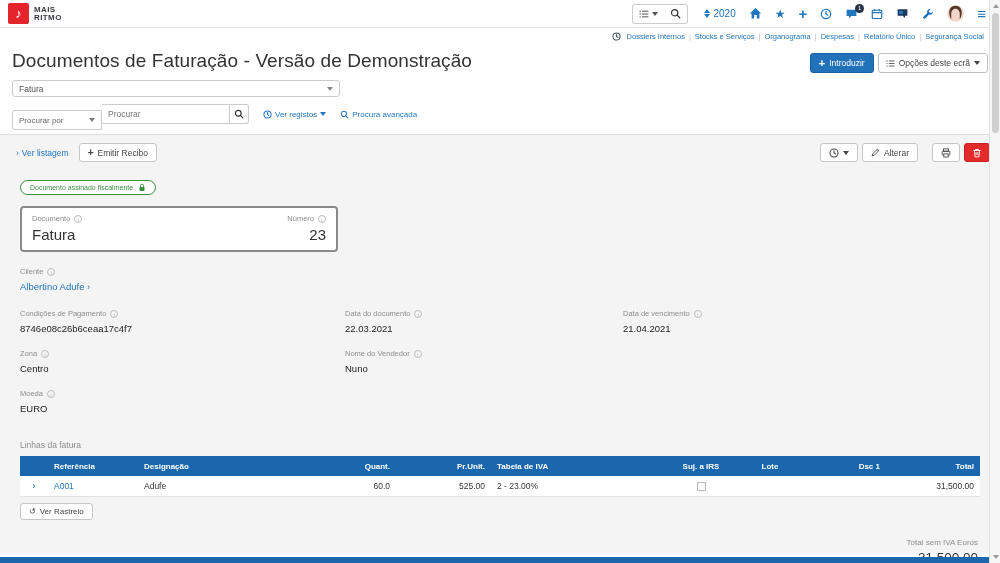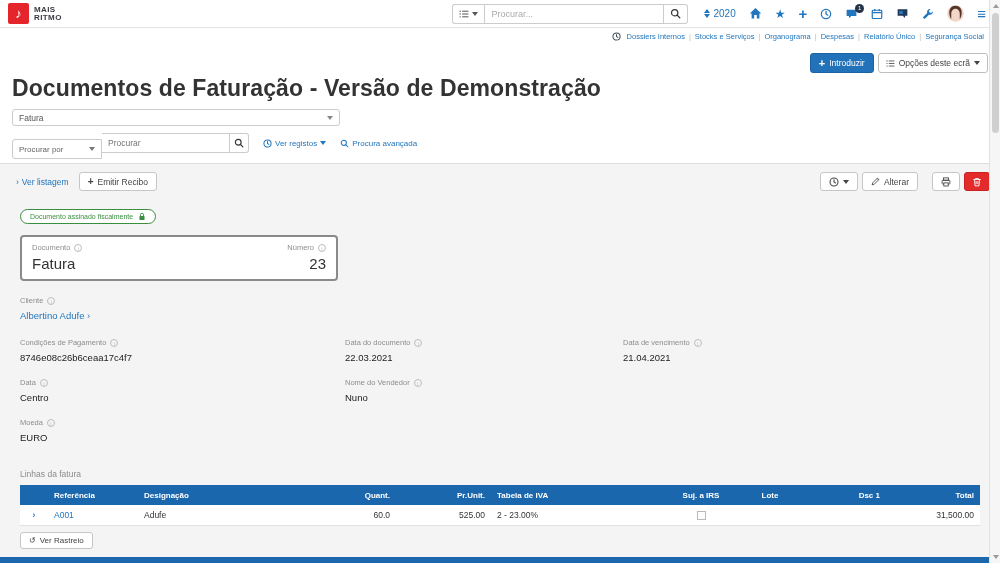--- a/index.html
+++ b/index.html
@@ -39,21 +39,21 @@
   
   .quicklinks { height:16px; display:flex; align-items:center; justify-content:flex-end;
     gap:4px; padding:0 16px; font-size:7.5px; background:#fff; }
   .quicklinks .qlink { color:#2176bd; text-decoration:none; cursor:pointer; white-space:nowrap; }
   .quicklinks .sep { color:#bbb; }
   .ql-clock { color:#44505c; display:flex; margin-right:2px; }
 
   
   .page-head { padding:6px 12px 10px; background:#fff; }
   .title-row { display:flex; align-items:flex-start; }
-  h1 { font-size:23px; font-weight:700; color:#333; letter-spacing:.1px;margin-top:25px; }
+  h1 { font-size:19px; font-weight:400; color:#333; letter-spacing:.1px; }
   .head-btns { margin-left:auto; display:flex; gap:4px; margin-top:3px; }
   .btn-blue { background:#2272b9; border:1px solid #1d62a0; color:#fff; font-size:8.5px;
     padding:3px 8px; border-radius:3px; display:flex; align-items:center; gap:4px; cursor:pointer; }
   .btn-white { background:#fff; border:1px solid #bfbfbf; color:#444; font-size:8.5px;
     padding:3px 7px; border-radius:3px; display:flex; align-items:center; gap:4px; cursor:pointer; }
   .caret { display:inline-block; width:0; height:0; border-left:3px solid transparent;
     border-right:3px solid transparent; border-top:4px solid currentColor; }
   .selectbox { margin-top:7px; width:328px; height:17px; border:1px solid #ccc; border-radius:3px;
     background:#fff; display:flex; align-items:center; padding:0 6px; font-size:8.5px;
     color:#555; cursor:pointer; }
@@ -155,21 +155,20 @@
               </g>
               <g fill="#555">
                 <circle cx="1.8" cy="3.5" r="1.1"></circle>
                 <circle cx="1.8" cy="8" r="1.1"></circle>
                 <circle cx="1.8" cy="12.5" r="1.1"></circle>
               </g>
             </svg>
         </span>
         <span class="caret"></span>
       </button>
-      <input class="ts-input" placeholder="Procurar..." style="">
       <button class="ts-btn ts-go">
         <span>
           <svg width="11" height="11" viewBox="0 0 16 16">
               <circle cx="6.8" cy="6.8" r="4.6" fill="none" stroke="#333" stroke-width="1.8"></circle>
               <path d="M10.4 10.4L14.2 14.2" stroke="#333" stroke-width="1.8" stroke-linecap="round"></path>
             </svg>
         </span>
       </button>
     </div>
 
@@ -436,21 +435,21 @@
               <span>Data de vencimento</span>
               <span class="info"></span>
             </div>
           <div class="fvalue">21.04.2021</div>
         </div>
       </div>
 
       <div class="frow">
         <div class="field">
           <div class="flabel">
-              <span>Data</span>
+              <span>Zona</span>
               <span class="info"></span>
             </div>
           <div class="fvalue">Centro</div>
         </div>
         <div class="field">
           <div class="flabel">
               <span>Nome do Vendedor</span>
               <span class="info"></span>
             </div>
           <div class="fvalue">Nuno</div>

